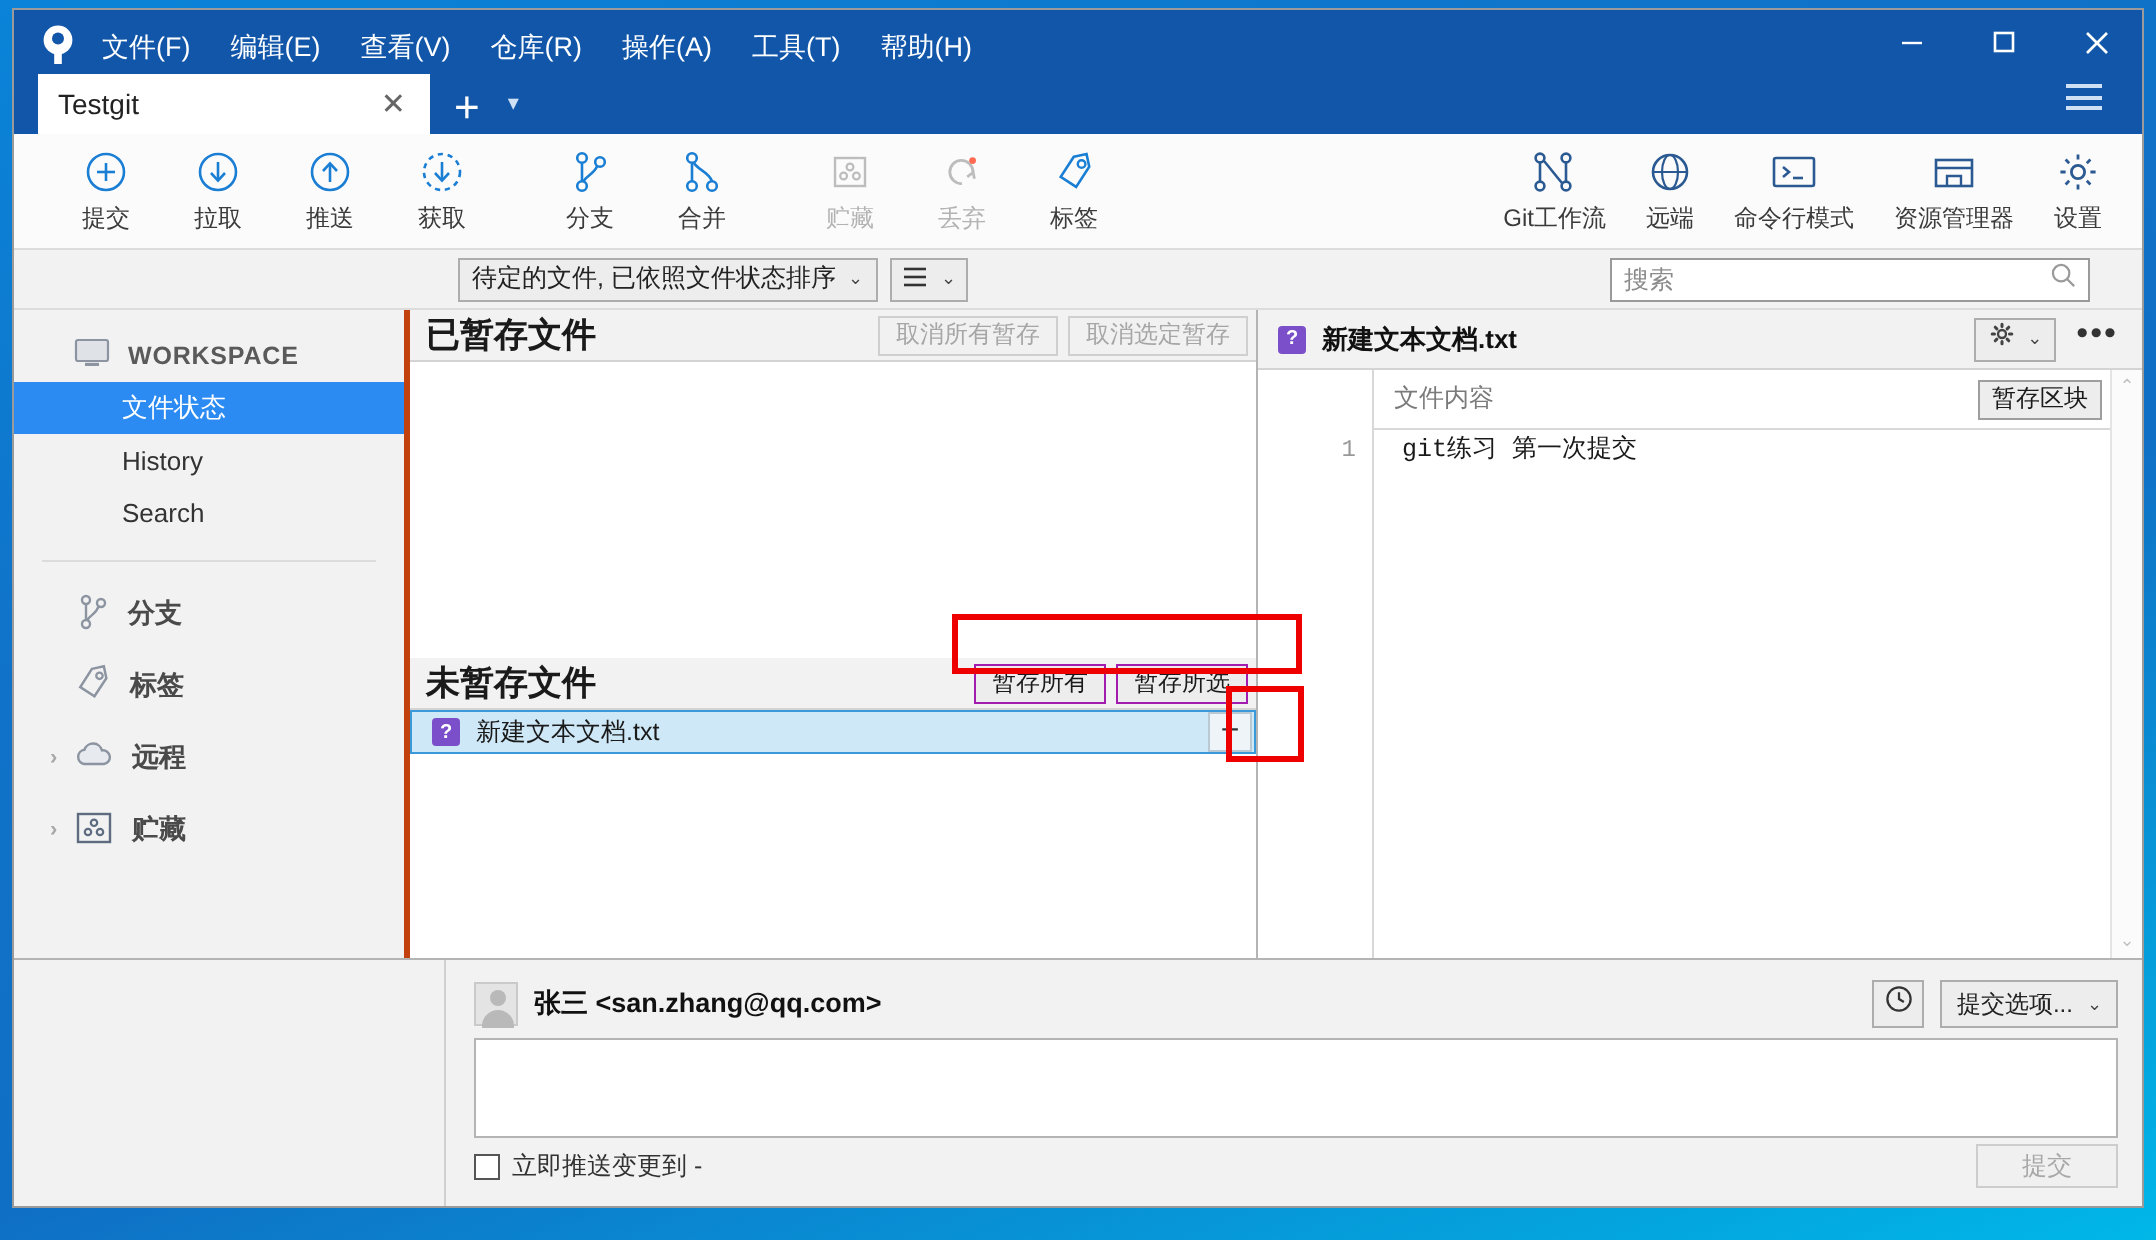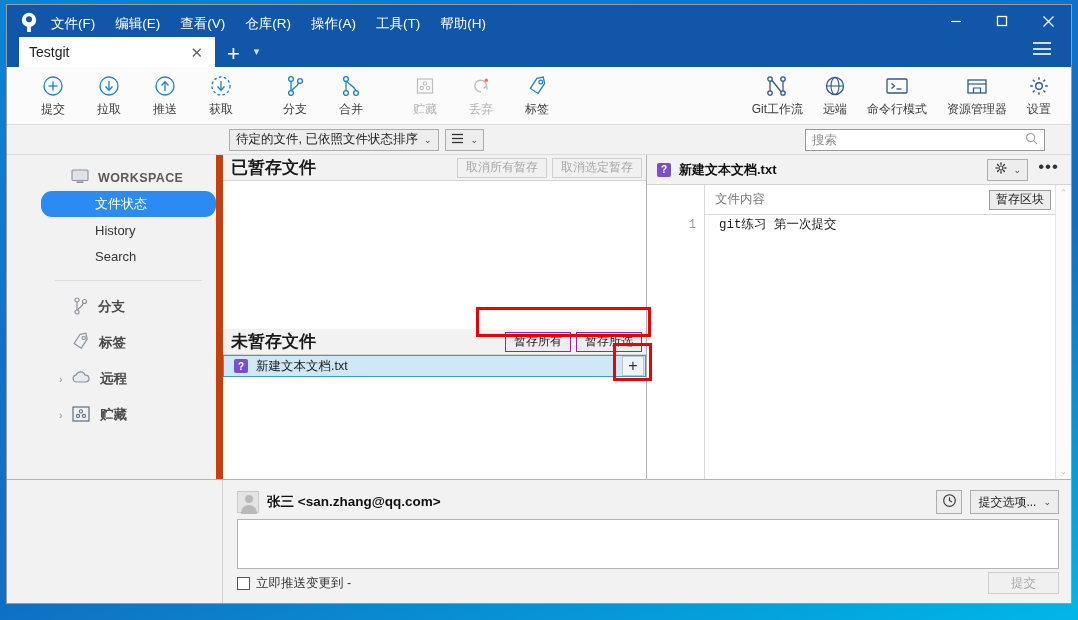--- a/index.html
+++ b/index.html
@@ -100,32 +100,32 @@
   }
   .searchbox input {
     border: 0; outline: 0; font-size: 12.5px; color: #222; width: 200px;
     font-family: inherit; background: transparent;
   }
   .searchbox input::placeholder { color: #8b8b8b; }
   
   .bodyrow { flex: 1; display: flex; min-height: 0; }
   
   .sidebar {
-    width: 216px; background: #f2f2f2; border-right: 7px solid #c2410c;
-    flex: none; padding-top: 10px; padding-left: 34px;
+    width: 198px; background: #f2f2f2; border-right: 3px solid #c2410c;
+    flex: none; padding-top: 10px;
   }
   .ws-head {
     display: flex; align-items: center; gap: 9px; padding: 0 0 0 30px; height: 26px;
     color: #5a5a5a; font-size: 12.5px; font-weight: bold; letter-spacing: .4px;
   }
   .ws-item {
     height: 26px; display: flex; align-items: center; padding-left: 54px;
     font-size: 13px; color: #333;
   }
-  .ws-item.active { background: #2b8bf2; color: #fff; border-radius: 11px; }
+  .ws-item.active { background: #2b8bf2; color: #fff; }
   .sb-sep { height: 1px; background: #dcdcdc; margin: 11px 14px 8px 14px; }
   .sb-row {
     height: 36px; display: flex; align-items: center; gap: 9px;
     padding-left: 30px; font-size: 13.5px; color: #4a4a4a; font-weight: bold;
   }
   .sb-row .arrow { position: absolute; left: 18px; color: #a8a8a8; font-size: 11px; }
   .sb-row.coll { position: relative; }
   
   .center { width: 424px; flex: none; display: flex; flex-direction: column;
             background: #fff; border-right: 1px solid #b4b4b4; min-height: 0; }

